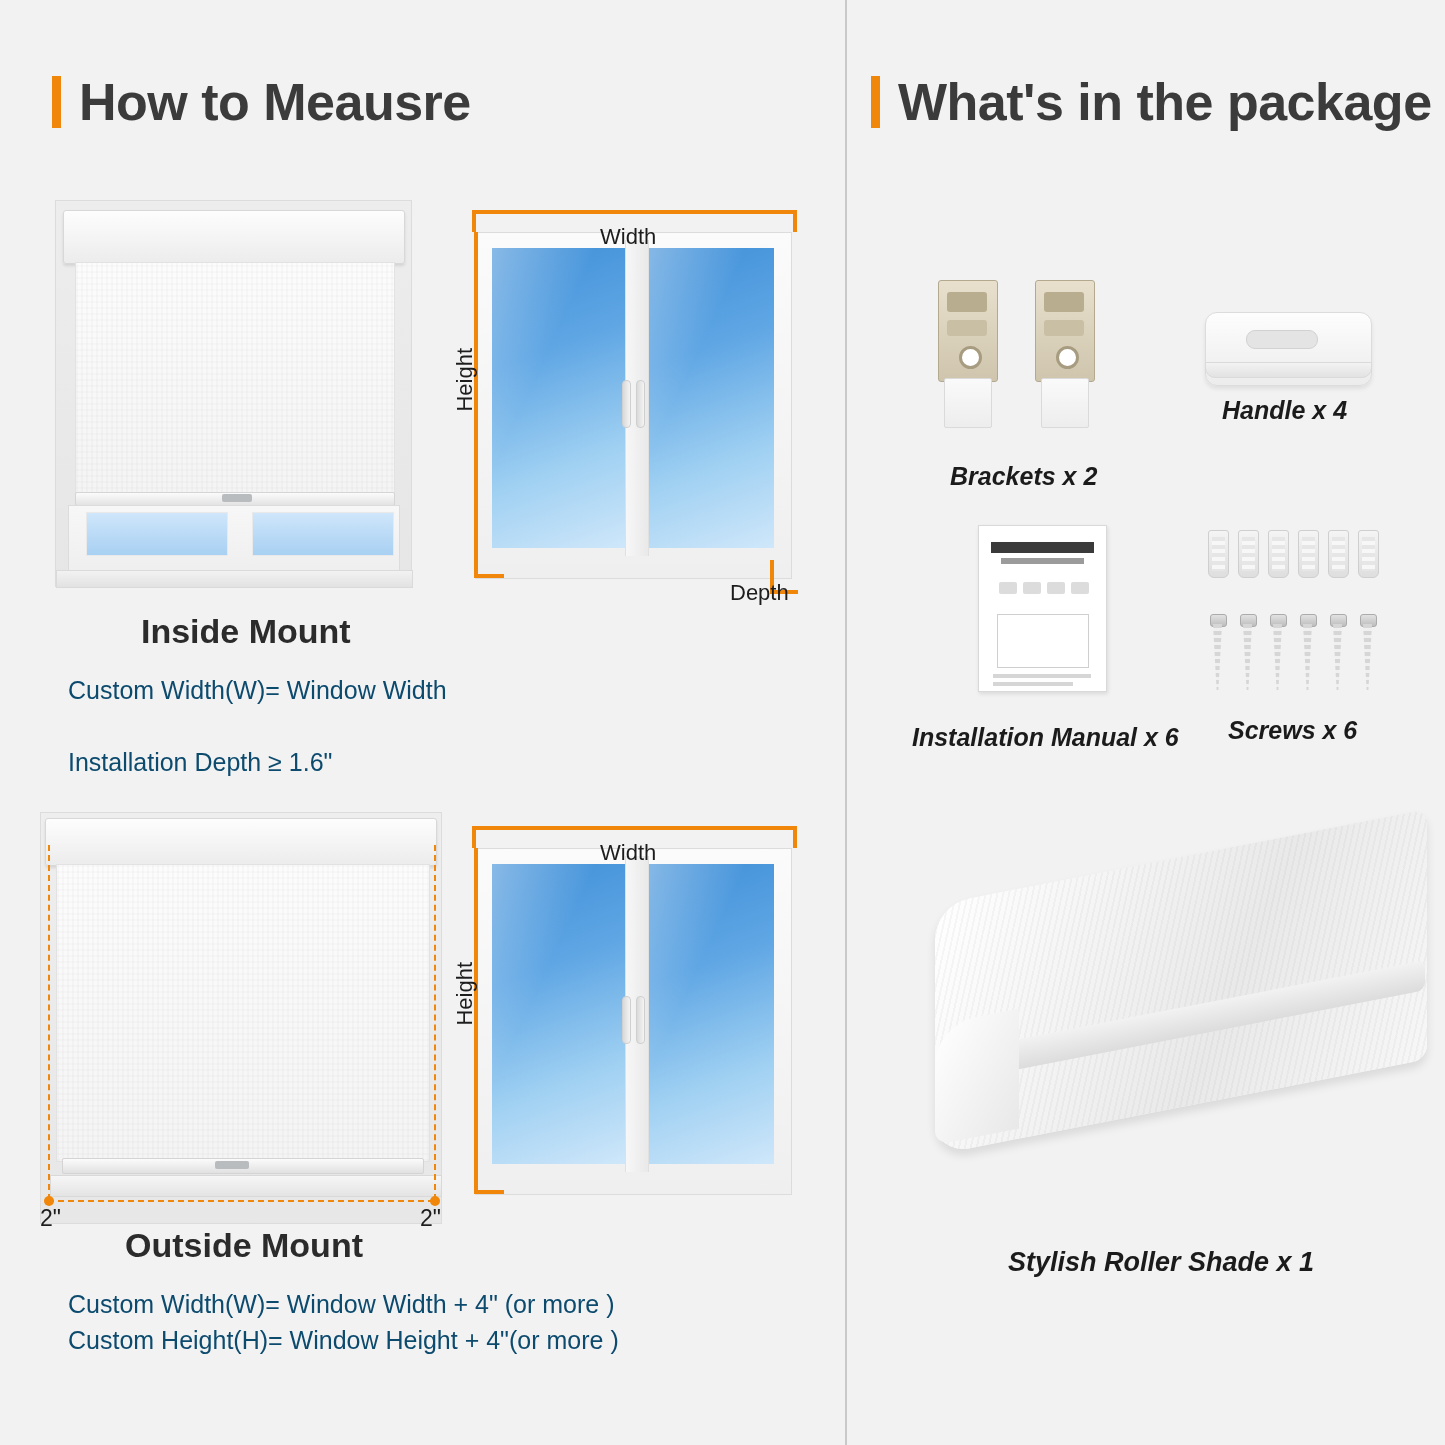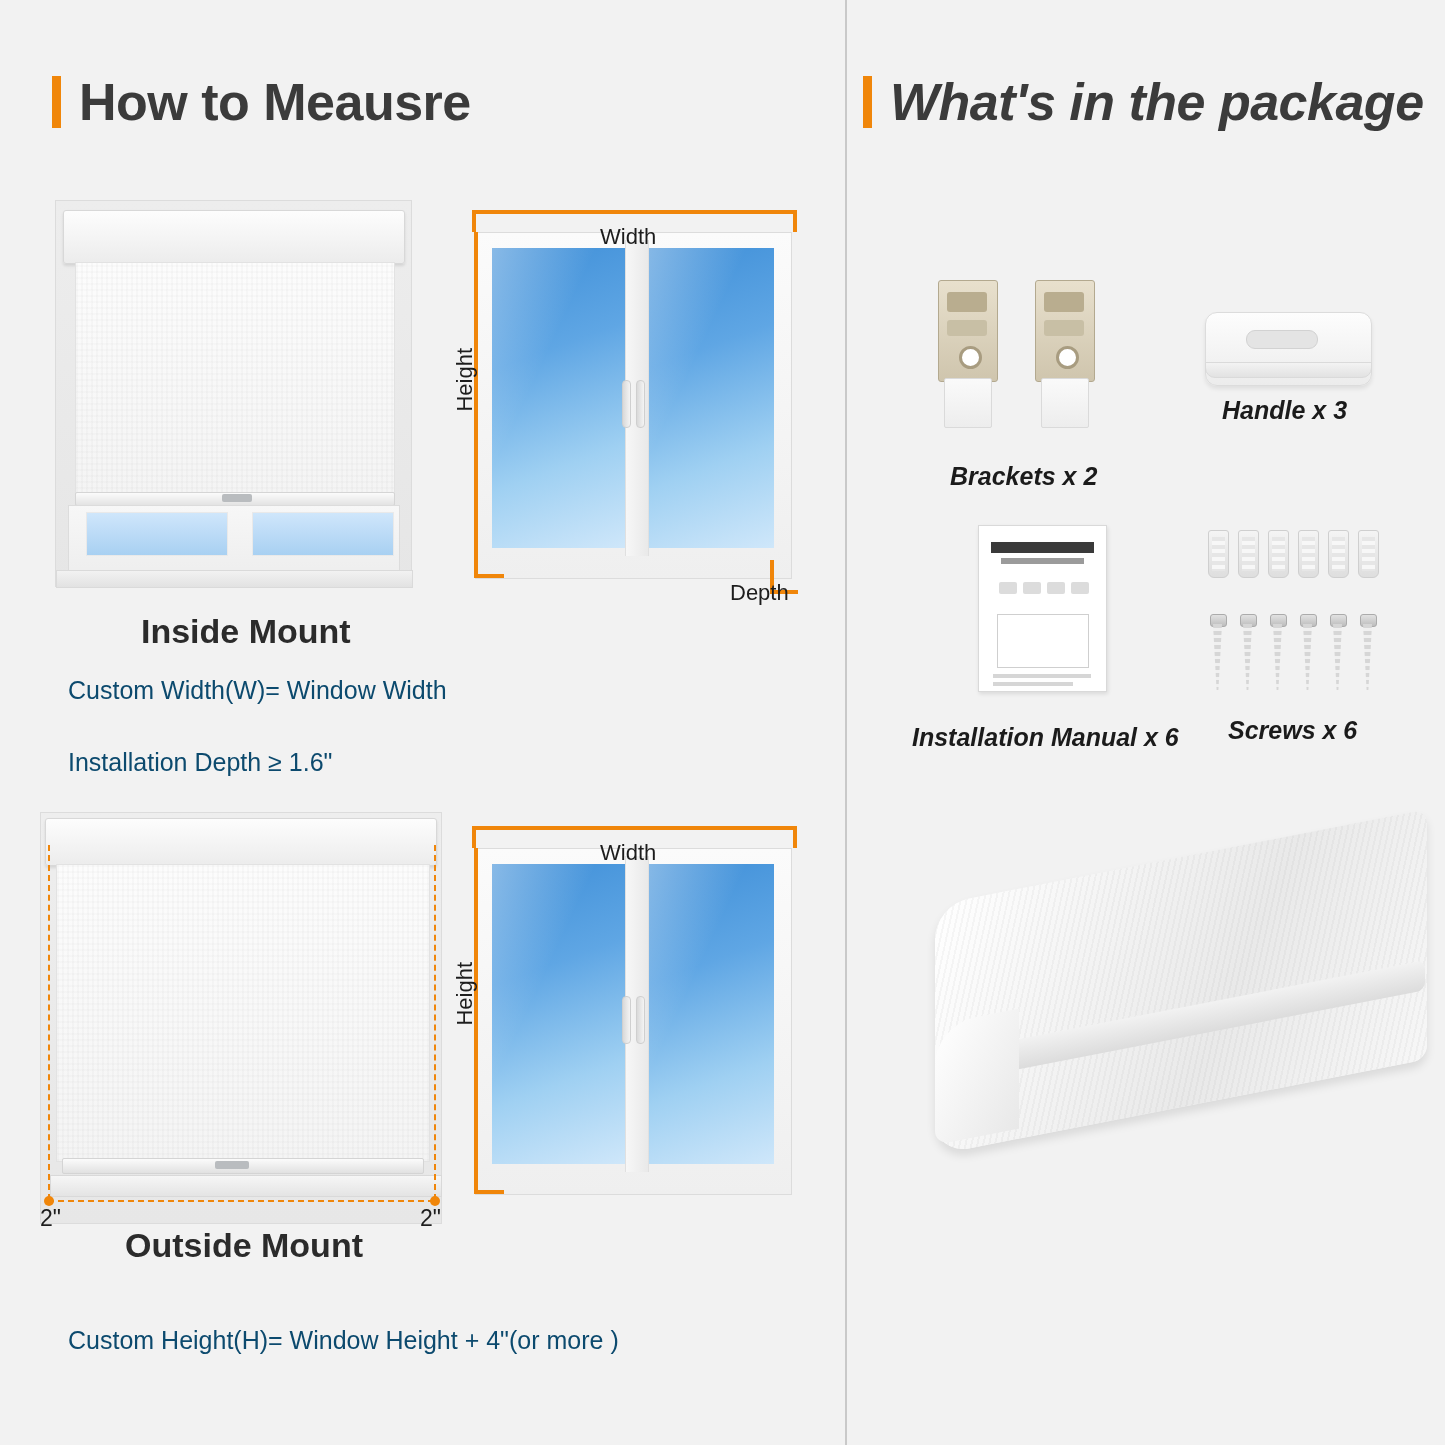--- a/index.html
+++ b/index.html
@@ -15,21 +15,21 @@
   .col-left{width:845px;height:100%;position:relative;}
   .divider{position:absolute;left:845px;top:0;width:2px;height:1445px;background:#c9c9c9;}
   .col-right{position:absolute;left:847px;top:0;width:598px;height:100%;}
 
   
   .heading{display:flex;align-items:center;gap:18px;}
   .heading .bar{width:9px;height:52px;background:#f0860a;display:block;}
   .heading .txt{font-size:52px;font-weight:bold;color:#3b3b3b;letter-spacing:-.5px;white-space:nowrap;}
 
   .h-left{position:absolute;left:52px;top:72px;}
-  .h-right{position:absolute;left:16px;top:72px;font-style:italic;}
+  .h-right{position:absolute;left:24px;top:72px;}
 
   
   .shade-fig{position:absolute;}
   .wall{
     background:linear-gradient(180deg,#e9e9e9 0%,#e4e4e4 100%);
     border:1px solid #dcdcdc;
   }
 
   
   .im-wall{left:55px;top:200px;width:355px;height:385px;background:linear-gradient(180deg,#ededed,#e6e6e6);}
@@ -205,20 +205,21 @@
       <div class="orange-line" style="left:793px;top:826px;width:4px;height:22px;"></div>
       <div class="orange-line" style="left:474px;top:848px;width:4px;height:345px;"></div>
       <div class="orange-line" style="left:474px;top:1190px;width:30px;height:4px;"></div>
 
       <div class="dim-label" style="left:600px;top:840px;">Width</div>
       <div class="dim-label vert" style="left:452px;top:962px;">Height</div>
     </div>
 
     <div class="cap" style="left:125px;top:1226px;">Outside Mount</div>
 
+    <div class="body-txt" style="left:68px;top:1286px;">Custom Width(W)= Window Width + 4" (or more )</div>
     <div class="body-txt" style="left:68px;top:1322px;">Custom Height(H)= Window Height + 4"(or more )</div>
   </div>
 
   <div class="divider"></div>
 
   <div class="col-right">
     <div class="heading h-right">
       <span class="bar"></span>
       <span class="txt">What's in the package</span>
     </div>
@@ -236,21 +237,21 @@
     <div class="notch"></div>
     <div class="notch2"></div>
     <div class="hole"></div>
     <div class="bot"></div>
   </div>
   <div class="pkg-cap" style="left:950px;top:462px;">Brackets x 2</div>
 
   <div class="handle-part"></div>
   <div class="handle-slot"></div>
   <div class="handle-lip"></div>
-  <div class="pkg-cap" style="left:1222px;top:396px;">Handle x 3</div>
+  <div class="pkg-cap" style="left:1222px;top:396px;">Handle x 4</div>
 
   <div class="manual">
     <div class="mtitle"></div>
     <div class="msub"></div>
     <div class="mico" style="left:20px;width:18px;"></div>
     <div class="mico" style="left:44px;width:18px;"></div>
     <div class="mico" style="left:68px;width:18px;"></div>
     <div class="mico" style="left:92px;width:18px;"></div>
     <div class="mbox"></div>
     <div class="mline" style="top:148px;width:98px;"></div>
@@ -292,14 +293,15 @@
 
   <div class="pkg-cap" style="left:1228px;top:716px;">Screws  x 6</div>
 
   <div class="shade-roll">
     <div class="roll-body">
         <div class="roll-tex"></div>
       </div>
     <div class="roll-edge"></div>
     <div class="roll-tip"></div>
   </div>
+  <div class="pkg-cap" style="left:1008px;top:1247px;font-size:27px;">Stylish Roller Shade x 1</div>
 
 </div>
 
 </body></html>

